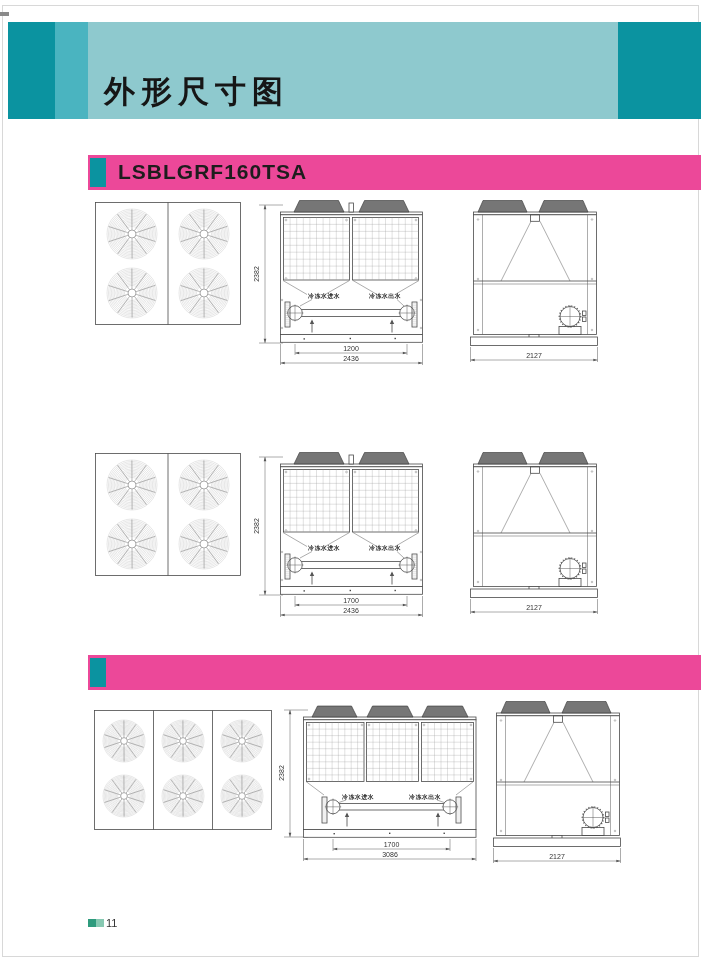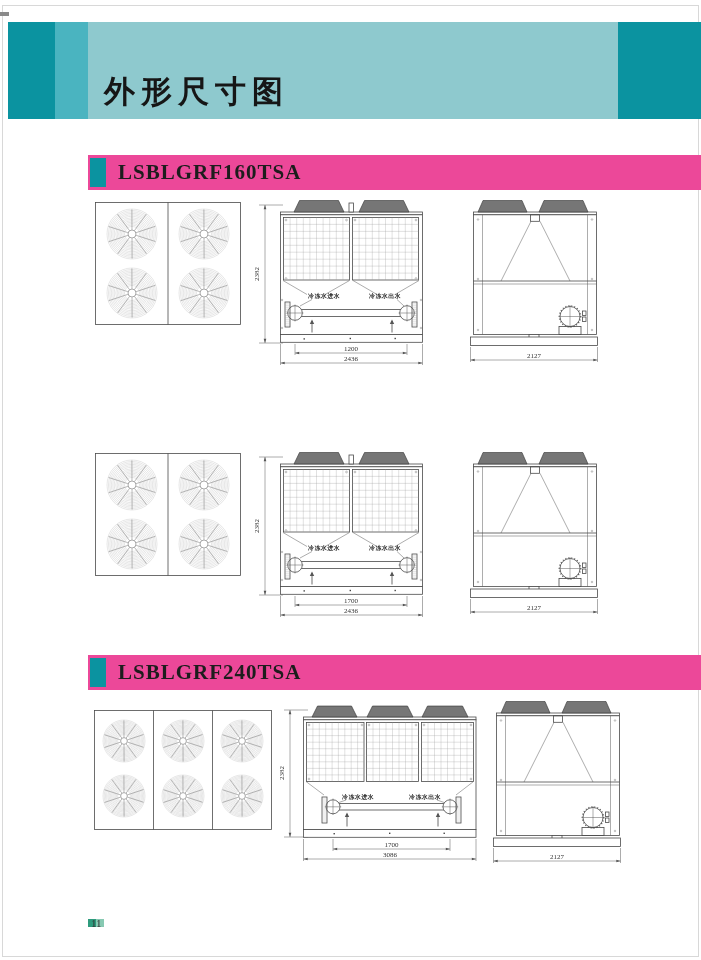--- a/index.html
+++ b/index.html
@@ -1,17 +1,17 @@
 <!DOCTYPE html>
 <html><head>
 <meta charset="utf-8">
 <style>
   html,body{margin:0;padding:0;background:#fff}
   .page{position:relative;width:701px;height:960px;background:#ffffff;
-        font-family:Liberation Serif, serif;overflow:hidden}
+        font-family:Liberation Sans, sans-serif;overflow:hidden}
   .page-border{position:absolute;left:2px;top:5px;right:2px;bottom:3px;
                border:1px solid #d8d8d8;pointer-events:none}
   .corner-dash{position:absolute;left:0;top:12px;width:9px;height:4px;background:#8a8a8a}
 
   
   .band{position:absolute;left:0;top:22px;width:701px;height:97px}
   .band .b1{position:absolute;left:8px;top:0;width:47px;height:97px;background:#0b93a0}
   .band .b2{position:absolute;left:55px;top:0;width:33px;height:97px;background:#4ab4c0}
   .band .b3{position:absolute;left:88px;top:0;width:530px;height:97px;background:#8ec9ce}
   .band .b4{position:absolute;left:618px;top:0;width:83px;height:97px;background:#0b93a0}
@@ -39,21 +39,21 @@
   .dot{fill:#444444}
   .tick{stroke:#555555;stroke-width:1.5;fill:none;stroke-dasharray:0.9 2.1}
   .fan-ring{stroke:#b2b2b2;stroke-width:0.32;fill:none}
   .fan-spoke{stroke:#818181;stroke-width:0.55}
   .fan-hub{stroke:#6f6f6f;stroke-width:0.6;fill:#fff}
 
   
   .footer{position:absolute;left:88px;top:917px;height:14px}
   .footer .sq1{position:absolute;left:0;top:2px;width:8px;height:8px;background:#2e9b7d}
   .footer .sq2{position:absolute;left:8px;top:2px;width:8px;height:8px;background:#87c9b2}
-  .footer .num{position:absolute;left:3px;top:0;font-size:11px;color:#333}
+  .footer .num{position:absolute;left:18px;top:0;font-size:11px;color:#333}
 </style>
 </head>
 <body>
 
 <div class="page">
   <div class="page-border"></div>
   <div class="corner-dash"></div>
 
   <div class="band">
     <div class="b1"></div>
@@ -534,21 +534,20 @@
       <line x1="142.5" y1="152" x2="142.5" y2="167" class="d"></line>
       <line x1="15.5" y1="165" x2="142.5" y2="165" class="d"></line>
       <polygon class="ar" points="15.5,165 19.7,163.8 19.7,166.2"></polygon>
       <polygon class="ar" points="142.5,165 138.3,163.8 138.3,166.2"></polygon>
       <text class="dt" text-anchor="middle" x="79" y="163">2127</text>
     </g>
   </svg>
 
   <div class="sec-bar" style="top:655px">
     <span class="sq"></span>
-    <span class="model">LSBLGRF240TSA</span>
   </div>
 
   <svg class="dw" style="left:94px;top:710px" width="180" height="124" viewBox="0 0 180 124">
     <rect x="0.5" y="0.5" width="177" height="119" class="sf"></rect>
     <line x1="59.5" y1="0.5" x2="59.5" y2="119.5" class="s"></line>
     <line x1="118.5" y1="0.5" x2="118.5" y2="119.5" class="s"></line>
     <g>
         <circle cx="30" cy="31" r="21.00" class="fan-ring"></circle>
         <circle cx="30" cy="31" r="19.78" class="fan-ring"></circle>
         <circle cx="30" cy="31" r="18.56" class="fan-ring"></circle>

